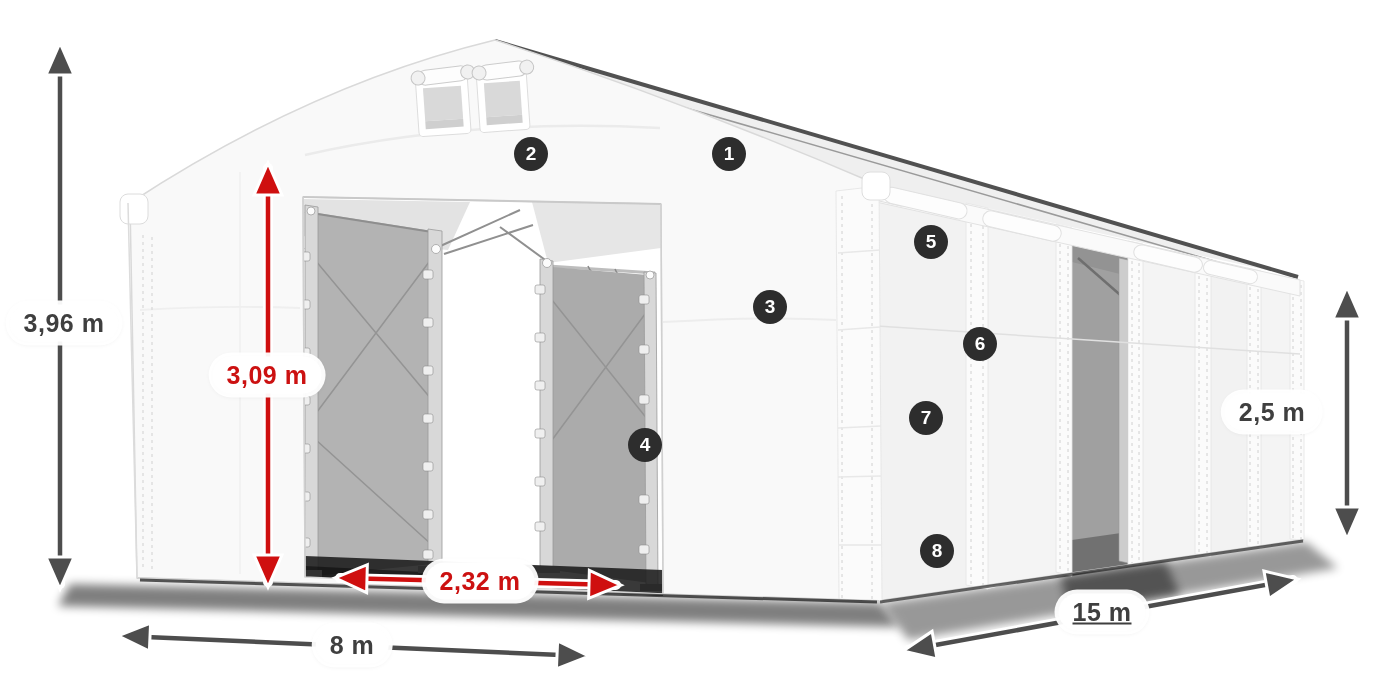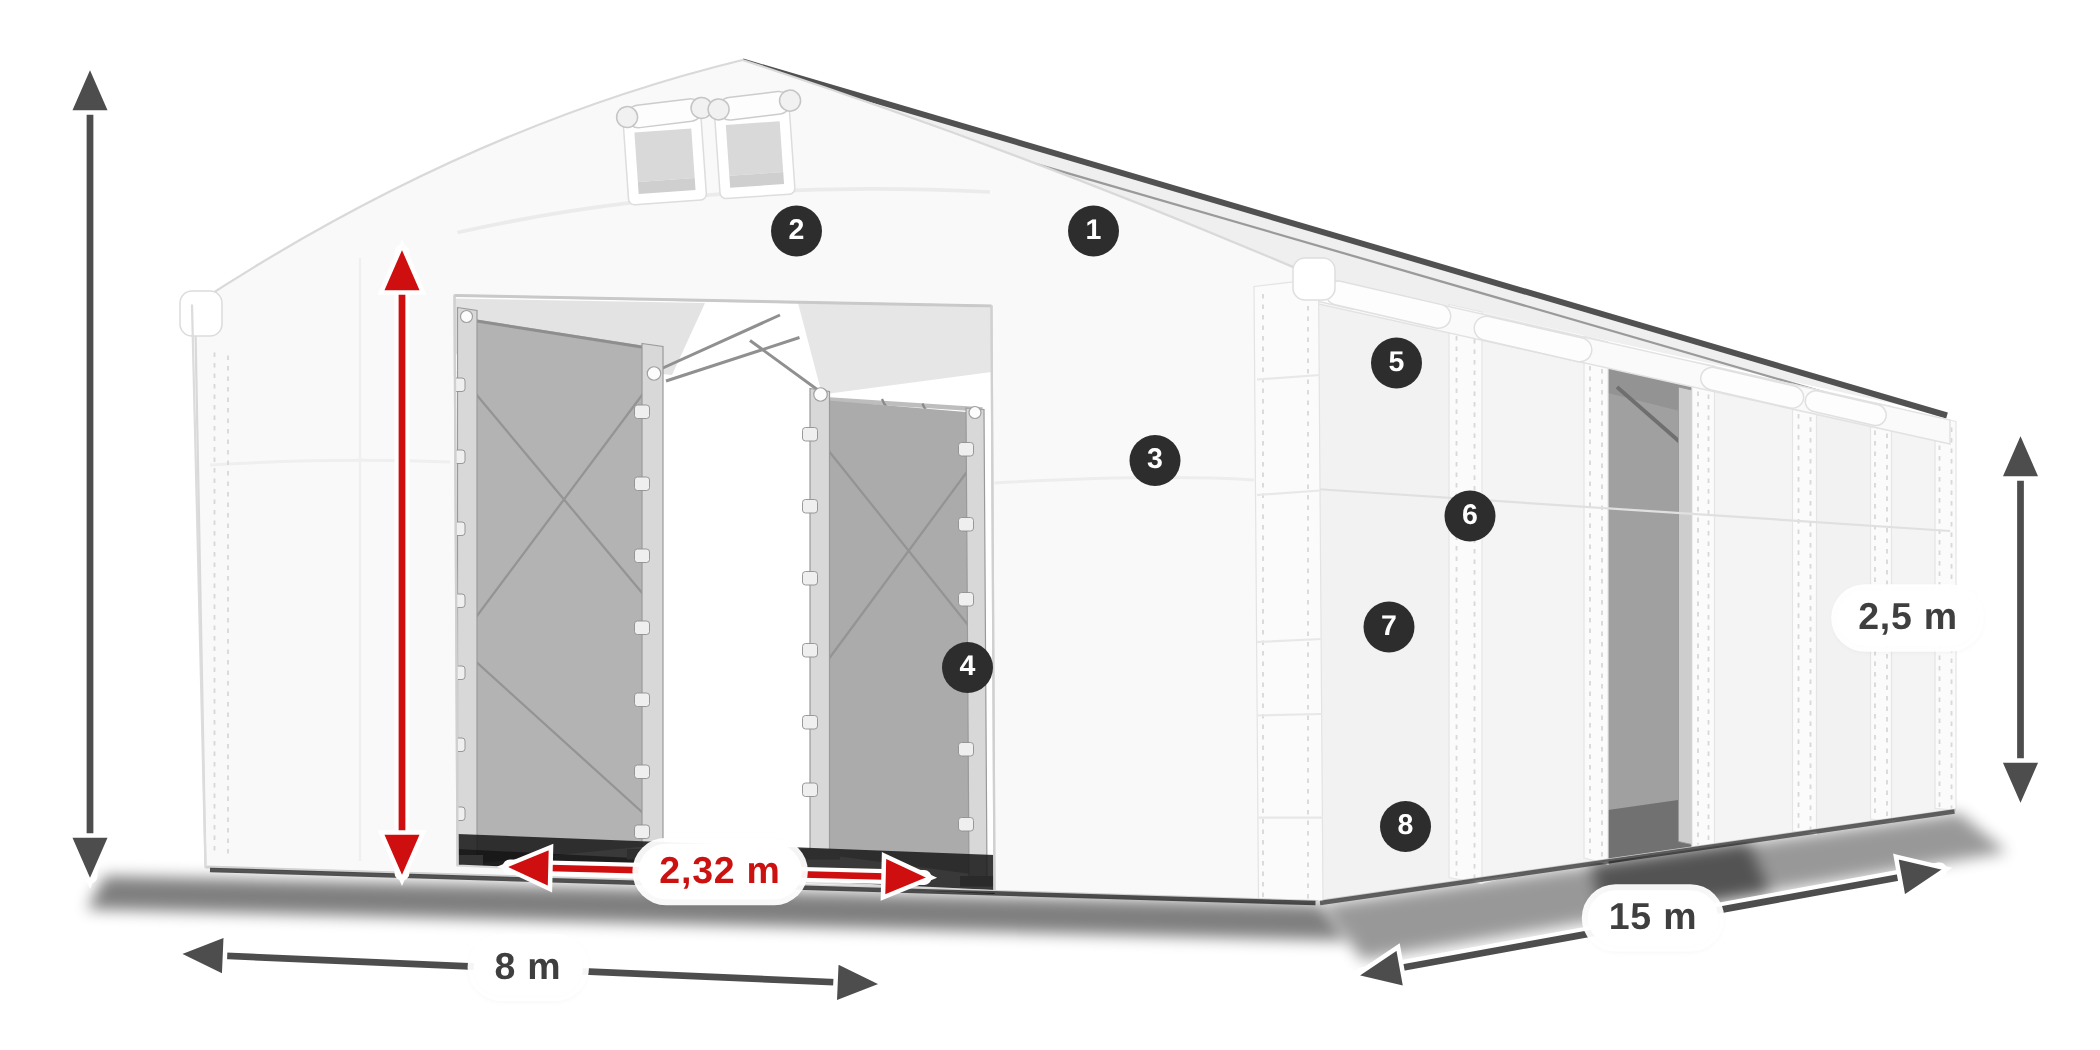--- a/index.html
+++ b/index.html
@@ -240,23 +240,25 @@
     <g>
       <line class="arrow-casing" x1="908" y1="650" x2="1293" y2="580"></line>
       <line class="arrow-dark" x1="908" y1="650" x2="1293" y2="580" marker-start="url(#headDark)" marker-end="url(#headDark)"></line>
     </g>
     <g>
       <line class="arrow-casing" x1="1347" y1="292" x2="1347" y2="534"></line>
       <line class="arrow-dark" x1="1347" y1="292" x2="1347" y2="534" marker-start="url(#headDark)" marker-end="url(#headDark)"></line>
     </g>
   </svg>
 
+  <div class="pill" style="left:64px;top:323px;">3,96 m</div>
+  <div class="pill red" style="left:267px;top:375px;">3,09 m</div>
   <div class="pill red" style="left:480px;top:581px;">2,32 m</div>
   <div class="pill" style="left:352px;top:645px;text-align:center;">8 m</div>
-  <div class="pill" style="left:1102px;top:612px;">15 m</div>
+  <div class="pill" style="left:1102px;top:612px;text-decoration:underline;">15 m</div>
   <div class="pill" style="left:1272px;top:412px;">2,5 m</div>
 
   <div class="callout" style="left:729px;top:154px;">1</div>
   <div class="callout" style="left:531px;top:154px;">2</div>
   <div class="callout" style="left:770px;top:307px;">3</div>
   <div class="callout" style="left:645px;top:445px;">4</div>
   <div class="callout" style="left:931px;top:242px;">5</div>
   <div class="callout" style="left:980px;top:344px;">6</div>
   <div class="callout" style="left:926px;top:418px;">7</div>
   <div class="callout" style="left:937px;top:551px;">8</div>

